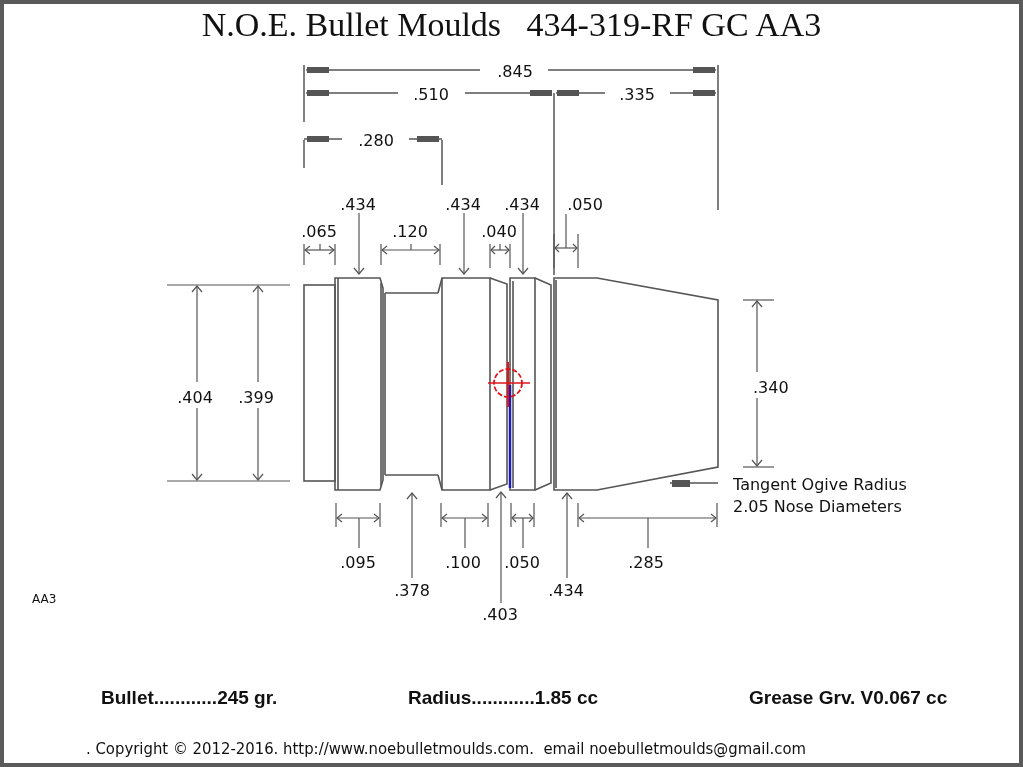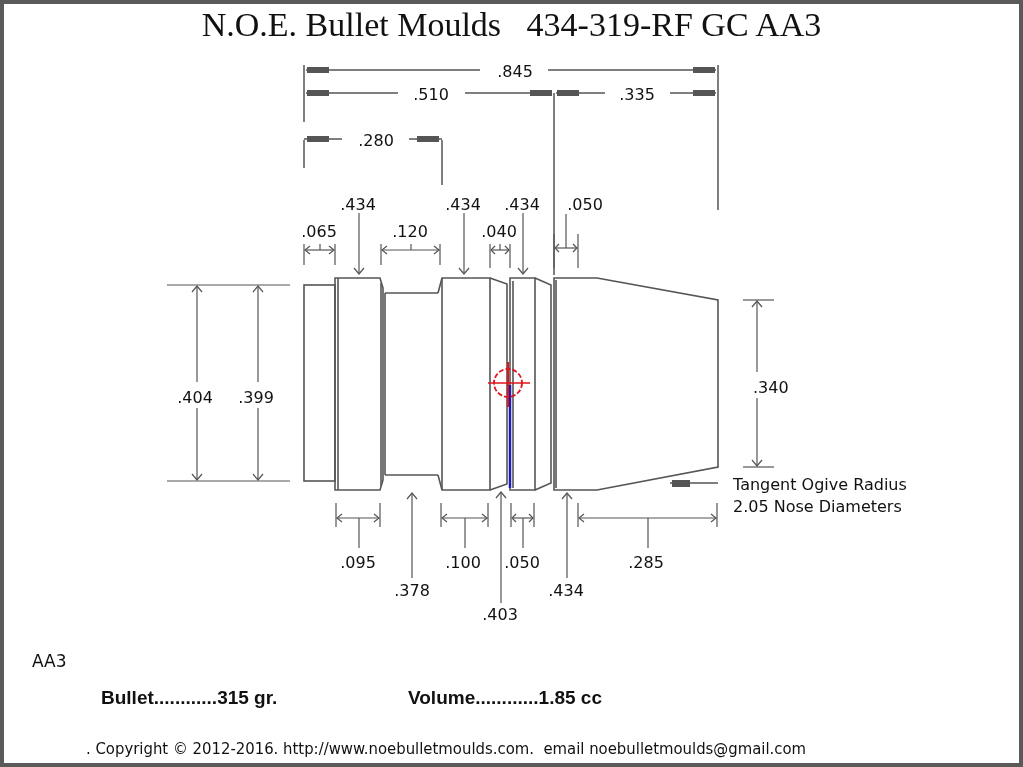--- a/index.html
+++ b/index.html
@@ -14,22 +14,22 @@
     white-space: pre; letter-spacing: 0px;
   }
   svg.drawing { position: absolute; left: 0; top: 0; }
   .dim {
     font-family: "DejaVu Sans", sans-serif; font-size: 16px; fill: #111;
   }
   .note {
     font-family: "DejaVu Sans", sans-serif; font-size: 16px; fill: #111;
   }
   .tag {
-    position: absolute; left: 32px; top: 651px;
-    font-family: "DejaVu Sans", sans-serif; font-size: 17px; color: #111;
+    position: absolute; left: 32px; top: 592px;
+    font-family: "DejaVu Sans", sans-serif; font-size: 12px; color: #111;
   }
   .spec {
     position: absolute; font-family: "Liberation Sans", sans-serif;
     font-weight: bold; font-size: 19px; color: #111; line-height: 27px;
     white-space: pre;
   }
   .spec .row { display: block; height: 27px; }
   .red { color: #e0151b; }
   .footer {
     position: absolute; left: 86px; top: 739px;
@@ -228,29 +228,30 @@
   <text class="dim" x="463" y="568" text-anchor="middle">.100</text>
   <text class="dim" x="500" y="620" text-anchor="middle">.403</text>
   <text class="dim" x="522" y="568" text-anchor="middle">.050</text>
   <text class="dim" x="566" y="596" text-anchor="middle">.434</text>
   <text class="dim" x="646" y="568" text-anchor="middle">.285</text>
 </svg>
 
 <div class="tag">AA3</div>
 
 <div class="spec" style="left:101px; top:630px;">
-  <span class="row"><span>Bullet............</span><span>315 gr.</span></span>
+  <span class="row"><span>Bullet............</span><span>245 gr.</span></span>
   <span class="row"></span>
   
 </div>
 
 <div class="spec" style="left:408px; top:630px;">
-  <span class="row"><span>Volume............</span><span>1.85 cc</span></span>
+  <span class="row"><span>Radius............</span><span>1.85 cc</span></span>
   <span class="row red"></span>
   
 </div>
 
 <div class="spec" style="left:749px; top:630px;">
+  <span class="row"><span>Grease Grv. V</span><span>0.067 cc</span></span>
   <span class="row"></span>
   
 </div>
 
 <div class="footer">. Copyright © 2012-2016. http://www.noebulletmoulds.com.  email noebulletmoulds@gmail.com</div>
 
 </body></html>

